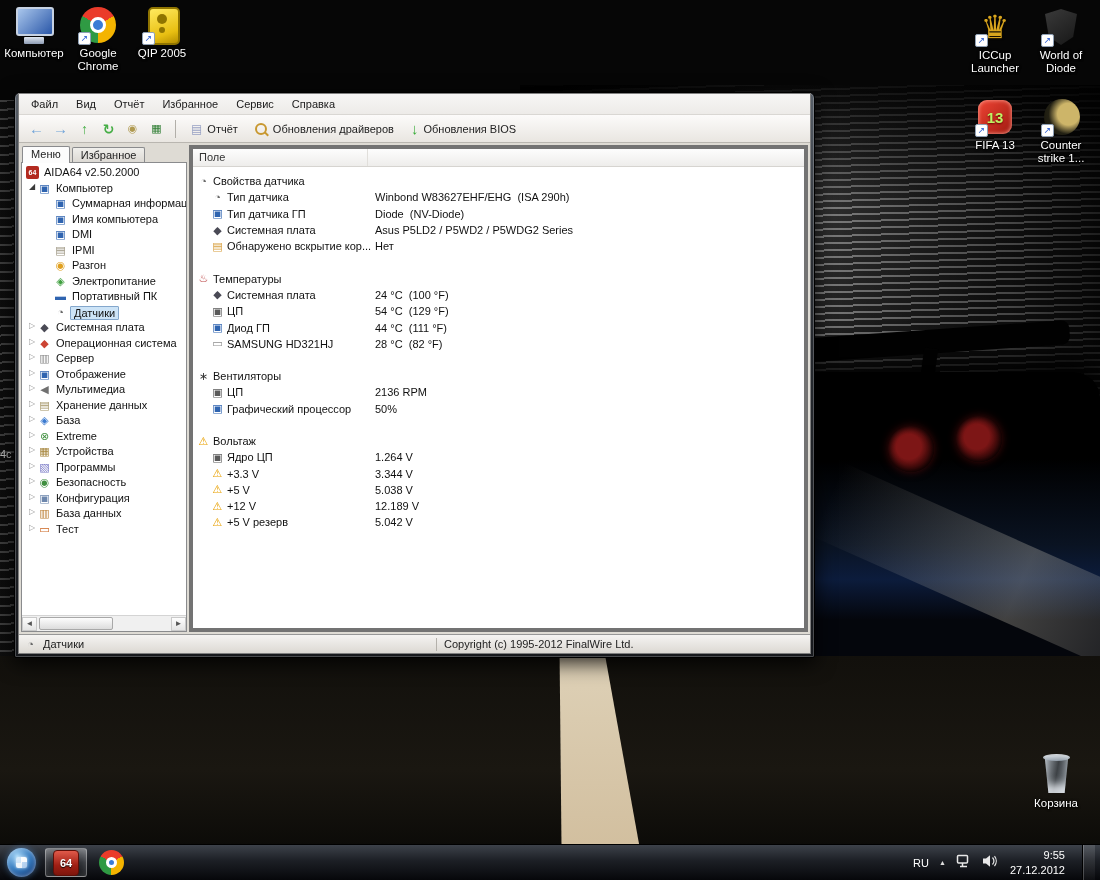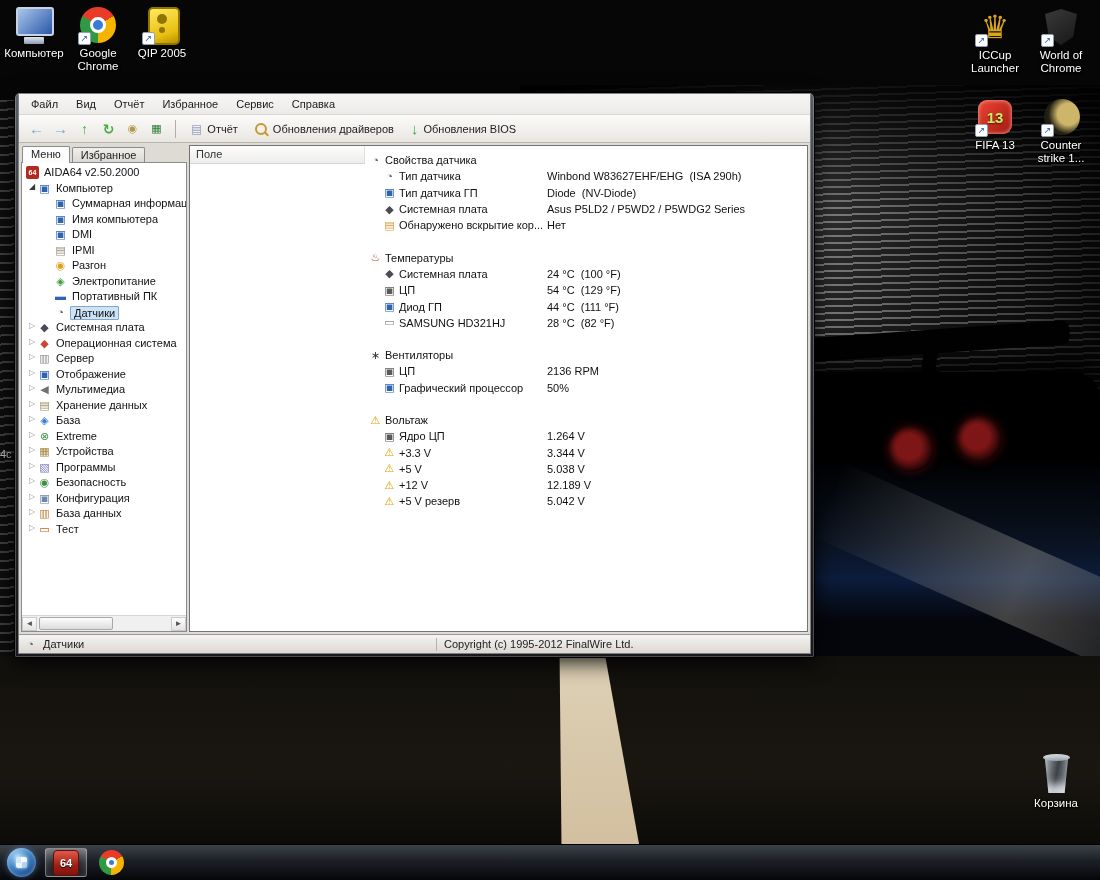--- a/index.html
+++ b/index.html
@@ -120,21 +120,21 @@
   .exp{width:12px;flex:none;font-size:8px;color:#9a9a9a;text-align:center}
   .tl{padding:0 2px}
   .tl.sel{background:#cde4f7;border:1px solid #84a7cc;border-radius:1px;padding:0 3px}
   .hscroll{height:15px;background:#f0f0f0;border-top:1px solid #d4d4d4;display:flex;align-items:center}
   .harrow{width:15px;height:14px;font-size:8px;color:#555;display:flex;align-items:center;justify-content:center;
       background:linear-gradient(#fdfdfd,#e4e4e4);border:1px solid #c9c9c9;box-sizing:border-box}
   .hthumb{width:72px;height:11px;margin-left:2px;background:linear-gradient(#fdfdfd,#dcdcdc);
       border:1px solid #a8a8a8;border-radius:2px}
   .hfill{flex:1}
 
-  .right{flex:1;min-width:0;background:#fff;border:1px solid #737373;display:flex;}
+  .right{flex:1;min-width:0;background:#fff;border:4px solid #737373;display:flex;flex-direction:column}
   .cols{height:17px;display:flex;background:linear-gradient(#fdfdfd,#eeedeb);border-bottom:1px solid #d6d4d0;
       font-size:11px;color:#333}
   .col1{width:175px;box-sizing:border-box;padding:2px 6px 0;border-right:1px solid #e1dfdb}
   .col2{width:415px;box-sizing:border-box;padding:2px 6px 0;border-right:1px solid #e1dfdb}
   .colfill{flex:1}
   .fields{flex:1;padding:6px 4px;font-size:11px;color:#111;overflow:hidden}
   .sec{margin-bottom:16px}
   .prow{height:16.3px;display:flex;align-items:center;position:relative;white-space:nowrap}
   .prow.child{padding-left:14px}
   .val{position:absolute;left:178px;white-space:pre}
@@ -216,21 +216,21 @@
     <div class="di">
       <div class="dimg di-iccup-launcher">
         <span class="sc">↗</span>
       </div>
       <div class="dlabel">ICCup Launcher</div>
     </div>
     <div class="di">
       <div class="dimg di-world-of-tanks">
         <span class="sc">↗</span>
       </div>
-      <div class="dlabel">World of Chrome</div>
+      <div class="dlabel">World of Diode</div>
     </div>
     <div class="di">
       <div class="dimg di-fifa-13">
         <span class="badge">13</span>
         <span class="sc">↗</span>
       </div>
       <div class="dlabel">FIFA 13</div>
     </div>
     <div class="di">
       <div class="dimg di-counter-strike">
@@ -531,13 +531,34 @@
 </div>
 
 <div class="taskbar">
   <div class="orb"></div>
   <div class="tkbtn active">
     <div class="aida-ic">64</div>
   </div>
   <div class="tkbtn">
     <div class="chrome-circle tk-chrome"></div>
   </div>
+  <div class="tray">
+    <span class="lang">RU</span>
+    <span class="up">▲</span>
+    <span>
+      <svg width="16" height="14" viewBox="0 0 16 14">
+          <rect x="1.5" y="1.5" width="10" height="7.5" rx="1" fill="none" stroke="#e8e8e8" stroke-width="1.5"></rect>
+          <path d="M4 12.5h7M6.5 9v3" stroke="#e8e8e8" stroke-width="1.5"></path>
+        </svg>
+    </span>
+    <span>
+      <svg width="16" height="14" viewBox="0 0 16 14">
+          <path d="M1 4.5h3l4-3.2v11.4l-4-3.2H1z" fill="#e8e8e8"></path>
+          <path d="M10.5 3.5a5.5 5.5 0 010 7M12.5 2a8 8 0 010 10" stroke="#e8e8e8" fill="none" stroke-width="1.2"></path>
+        </svg>
+    </span>
+    <div class="clock">
+      <div>9:55</div>
+      <div>27.12.2012</div>
+    </div>
+    <div class="showdesk"></div>
+  </div>
 </div>
 
 </body></html>

